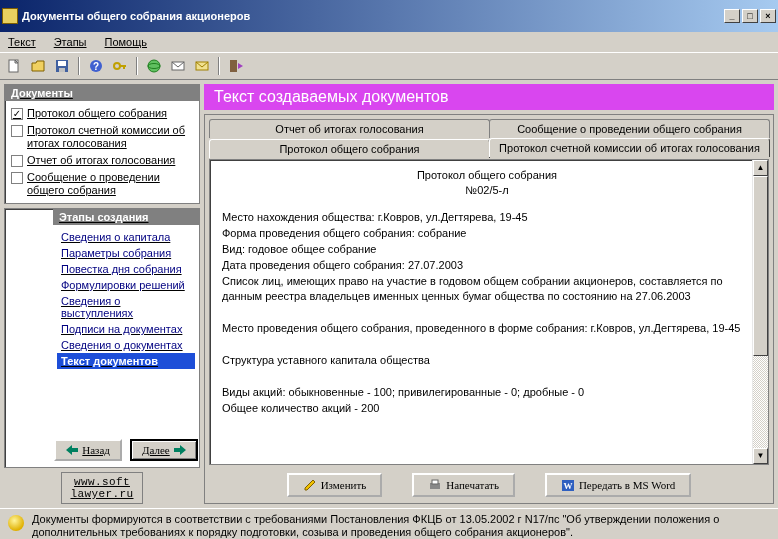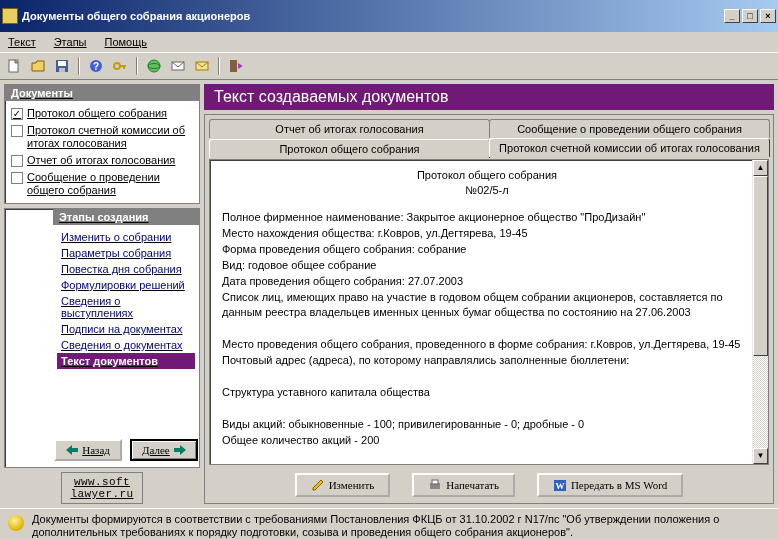--- a/index.html
+++ b/index.html
@@ -115,21 +115,21 @@
     flex-shrink: 0;
     margin-top: 1px;
   }
   .chk.on::after { content: "✓"; color: #000; font-size: 10px; line-height: 10px; }
   .step-item {
     padding: 2px 4px;
     color: #000080;
     cursor: default;
   }
   .step-item.sel {
-    background: #701a75;
+    background: #1d4ed8;
     color: #fff;
     font-weight: bold;
   }
   .navbtns {
     display: flex;
     justify-content: center;
     gap: 8px;
     padding: 6px 4px;
   }
   .navbtn {
@@ -152,21 +152,21 @@
     line-height: 12px;
     letter-spacing: 0.4px;
   }
   .content {
     flex: 1;
     display: flex;
     flex-direction: column;
     gap: 4px;
   }
   .content-hd {
-    background: #701a75;
+    background: #d946ef;
     color: #fff;
     font-size: 16px;
     padding: 4px 10px;
     font-weight: normal;
   }
   .tabs-area {
     border: 1px solid #808080;
     background: #d4d0c8;
     flex: 1;
     display: flex;
@@ -213,21 +213,21 @@
     line-height: 15px;
     overflow: auto;
     margin-top: 2px;
     position: relative;
   }
   .doc-title { text-align: center; margin-bottom: 12px; }
   .doc-line { margin: 0 0 1px 0; white-space: pre-wrap; }
   .actionrow {
     display: flex;
     justify-content: center;
-    gap: 22px;
+    gap: 30px;
     padding: 8px 4px 2px;
   }
   .actbtn {
     background: #d4d0c8;
     border: 2px outset #fff;
     padding: 3px 14px;
     font-size: 11px;
     font-family: Tahoma;
     cursor: default;
     display: flex;
@@ -396,21 +396,21 @@
           <div class="check-item">
             <span class="chk"></span>
             <span>Сообщение о проведении общего собрания</span>
           </div>
         </div>
     </div>
 
     <div class="panel" style="flex:1;display:flex;flex-direction:column;padding-left:48px;">
       <div class="panel-hd">Этапы создания</div>
       <div class="panel-body" id="steps-list" style="flex:1;">
-          <div class="step-item">Изменить о собрании</div>
+          <div class="step-item">Сведения о капитала</div>
           <div class="step-item">Параметры собрания</div>
           <div class="step-item">Повестка дня собрания</div>
           <div class="step-item">Формулировки решений</div>
           <div class="step-item">Сведения о выступлениях</div>
           <div class="step-item">Подписи на документах</div>
           <div class="step-item">Сведения о документах</div>
           <div class="step-item sel">Текст документов</div>
         </div>
       <div class="navbtns">
         <button class="navbtn">
@@ -446,29 +446,27 @@
       <div class="tabrow" id="tabs-front">
           <div class="tab front active">Протокол общего собрания</div>
           <div class="tab front">Протокол счетной комиссии об итогах голосования</div>
         </div>
       <div class="docview">
         <div class="doc-title">
           <div>Протокол общего собрания</div>
           <div>№02/5-л</div>
         </div>
         <div id="doc-lines">
-            <div class="doc-line">Полное фирменное наименование: Закрытое акционерное общество "ПроДизайн"</div>
             <div class="doc-line">Место нахождения общества: г.Ковров, ул.Дегтярева, 19-45</div>
             <div class="doc-line">Форма проведения общего собрания: собрание</div>
             <div class="doc-line">Вид: годовое общее собрание</div>
             <div class="doc-line">Дата проведения общего собрания: 27.07.2003</div>
             <div class="doc-line">Список лиц, имеющих право на участие в годовом общем собрании акционеров, составляется по данным реестра владельцев именных ценных бумаг общества по состоянию на 27.06.2003</div>
             <div class="doc-line">&nbsp;</div>
             <div class="doc-line">Место проведения общего собрания, проведенного в форме собрания: г.Ковров, ул.Дегтярева, 19-45</div>
-            <div class="doc-line">Почтовый адрес (адреса), по которому направлялись заполненные бюллетени:</div>
             <div class="doc-line">&nbsp;</div>
             <div class="doc-line">Структура уставного капитала общества</div>
             <div class="doc-line">&nbsp;</div>
             <div class="doc-line">Виды акций: обыкновенные - 100; привилегированные - 0; дробные - 0</div>
             <div class="doc-line">Общее количество акций - 200</div>
           </div>
         <div class="scrollbar-v">
           <div class="sb-btn">▲</div>
           <div class="sb-track"></div>
           <div class="sb-thumb"></div>
@@ -496,21 +494,21 @@
             </svg>
           <span>Передать в MS Word</span>
         </button>
       </div>
     </div>
   </div>
 </div>
 
 <div class="hint">
   <div class="bulb"></div>
-  <div>Документы формируются в соответствии с требованиями Постановления ФКЦБ от 31.10.2002 г N17/пс "Об утверждении положения о дополнительных требованиях к порядку подготовки, созыва и проведения общего собрания акционеров".</div>
+  <div>Документы формируются в соответствии с требованиями Постановления ФКЦБ от 13.05.2002 г N17/пс "Об утверждении положения о дополнительных требованиях к порядку подготовки, созыва и проведения общего собрания акционеров".</div>
 </div>
 
 <div class="statusbar">
   <div class="status-cell status-flex"></div>
   <div class="status-cell">NUM</div>
   <div class="status-cell status-dim">CAPS</div>
   <div class="status-cell status-dim">SCROLL</div>
   <div class="status-cell">20:00:41</div>
   <div class="status-cell">27.07.2003</div>
 </div>

